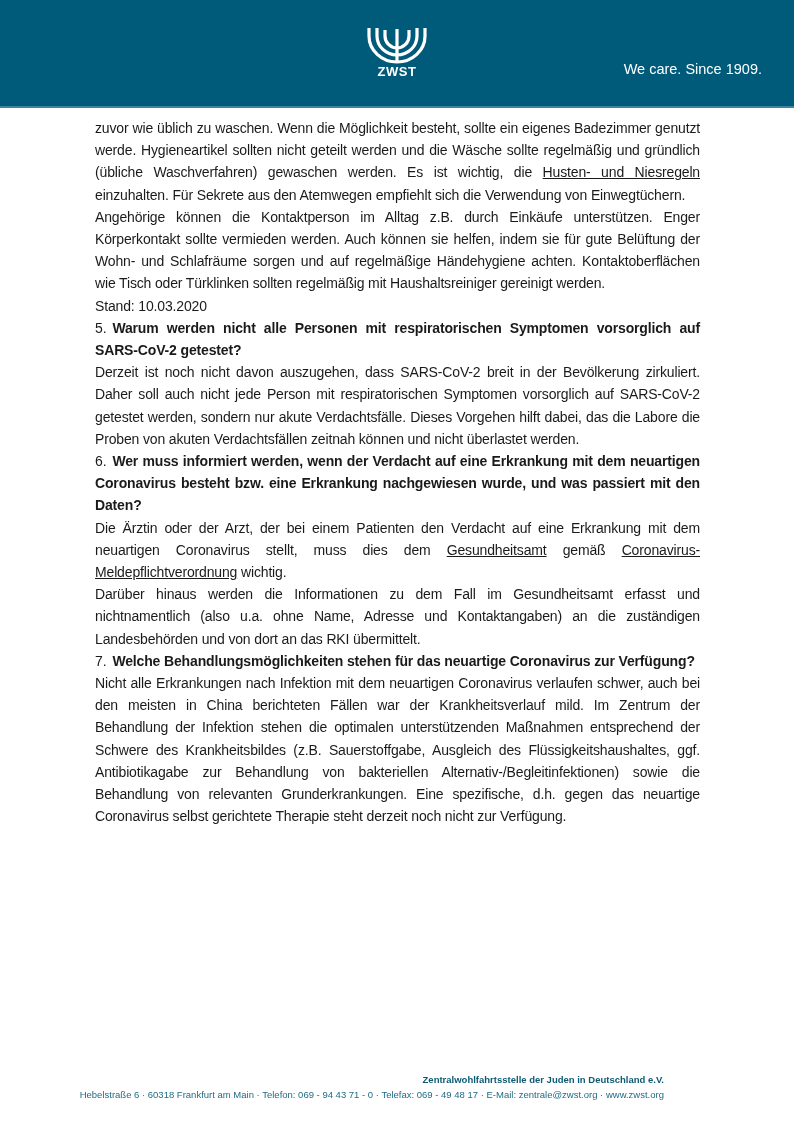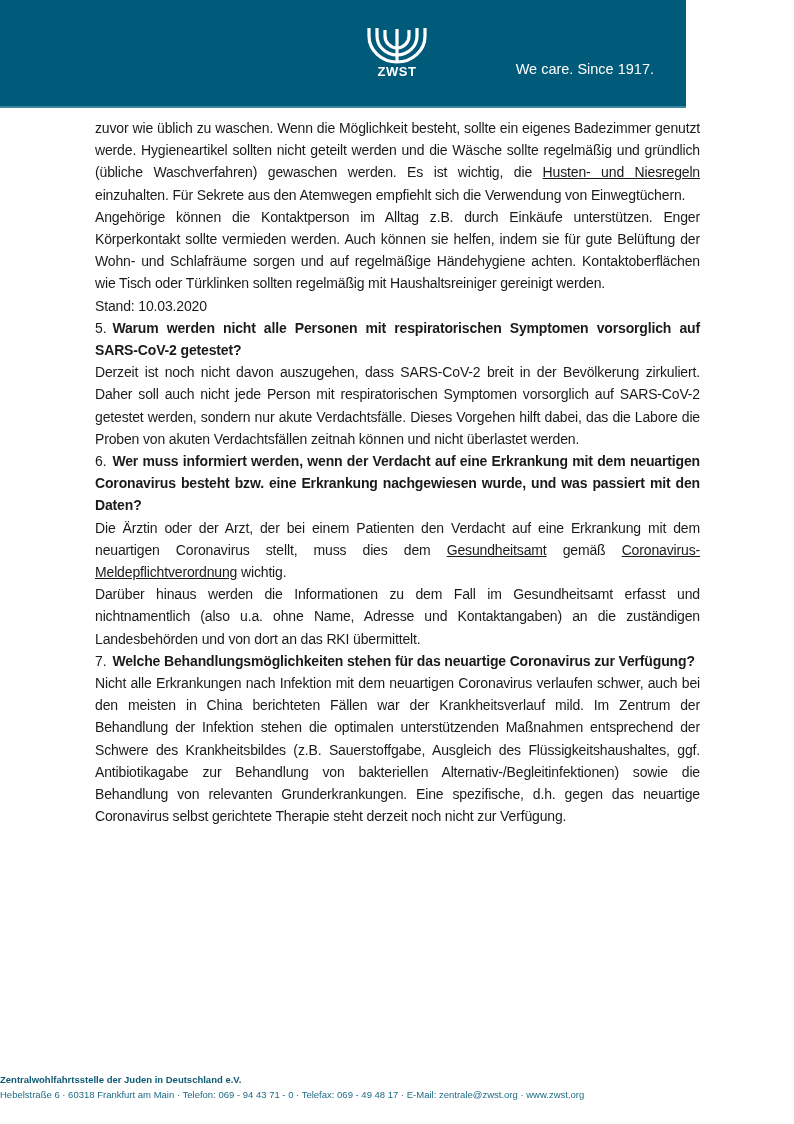--- a/index.html
+++ b/index.html
@@ -1,21 +1,21 @@
 <!DOCTYPE html>
 <html><head>
 <meta charset="utf-8">
 <style>
   html, body { margin: 0; padding: 0; }
   body {
     width: 794px; height: 1124px; background: #ffffff; position: relative; overflow: hidden;
     font-family: "Liberation Sans", "DejaVu Sans", sans-serif; color: #1a1a1a;
   }
   .header {
-    position: absolute; left: 0; top: 0; width: 686px; height: 106px;
+    position: absolute; left: 0; top: 0; width: 794px; height: 106px;
     background: #005a79; border-bottom: 2px solid #3e86a0;
   }
   .logo { position: absolute; left: 365px; top: 26px; width: 64px; height: 56px; }
   .logo svg { display: block; }
   .logo-text {
     position: absolute; left: 0; top: 38px; width: 64px; text-align: center;
     color: #fff; font-weight: bold; font-size: 13px; letter-spacing: 0.5px;
     font-family: "Liberation Sans", sans-serif;
   }
   .tagline {
@@ -24,41 +24,41 @@
   }
   .content {
     position: absolute; left: 95px; top: 117px; width: 605px;
     font-size: 14px; line-height: 22.2px; letter-spacing: -0.15px;
   }
   .content p { margin: 0; text-align: justify; }
   .q { margin: 20px 0 0 24px; font-weight: bold; text-align: justify; }
   .q .num { font-weight: normal; margin-right: 6px; }
   .content a { color: #1a1a1a; text-decoration: underline; }
   .footer {
-    position: absolute; left: 0; top: 1072px; width: 664px; text-align: left;
+    position: absolute; left: 0; top: 1072px; width: 664px; text-align: right;
     color: #1f6b86; font-size: 9.5px; line-height: 15px;
   }
   .footer .org { font-weight: bold; color: #0e5a74; }
 </style>
 </head>
 <body>
 
 <div class="header">
   <div class="logo">
     <svg width="64" height="40" viewBox="0 0 64 40">
       <g fill="none" stroke="#ffffff" stroke-width="3.2" stroke-linecap="butt">
         <path d="M4 2 V10 A28 26 0 0 0 60 10 V2"></path>
         <path d="M12 2 V10 A20 19 0 0 0 52 10 V2"></path>
         <path d="M20 4 V10 A12 12 0 0 0 44 10 V4"></path>
         <line x1="32" y1="3" x2="32" y2="37"></line>
       </g>
     </svg>
     <div class="logo-text">ZWST</div>
   </div>
-  <div class="tagline">We care. Since 1917.</div>
+  <div class="tagline">We care. Since 1909.</div>
 </div>
 
 <div class="content">
   <p><span>zuvor wie üblich zu waschen. Wenn die Möglichkeit besteht, sollte ein eigenes Badezimmer genutzt werde. Hygieneartikel sollten nicht geteilt werden und die Wäsche sollte regelmäßig und gründlich (übliche Waschverfahren) gewaschen werden. Es ist wichtig, die </span><a href="#">Husten- und Niesregeln</a><span> einzuhalten. Für Sekrete aus den Atemwegen empfiehlt sich die Verwendung von Einwegtüchern.</span></p>
   <p>Angehörige können die Kontaktperson im Alltag z.B. durch Einkäufe unterstützen. Enger Körperkontakt sollte vermieden werden. Auch können sie helfen, indem sie für gute Belüftung der Wohn- und Schlafräume sorgen und auf regelmäßige Händehygiene achten. Kontaktoberflächen wie Tisch oder Türklinken sollten regelmäßig mit Haushaltsreiniger gereinigt werden.</p>
   <p>Stand: 10.03.2020</p>
 
   <p class="q"><span class="num">5.</span><span>Warum werden nicht alle Personen mit respiratorischen Symptomen vorsorglich auf SARS-CoV-2 getestet?</span></p>
   <p>Derzeit ist noch nicht davon auszugehen, dass SARS-CoV-2 breit in der Bevölkerung zirkuliert. Daher soll auch nicht jede Person mit respiratorischen Symptomen vorsorglich auf SARS-CoV-2 getestet werden, sondern nur akute Verdachtsfälle. Dieses Vorgehen hilft dabei, das die Labore die Proben von akuten Verdachtsfällen zeitnah können und nicht überlastet werden.</p>
 

